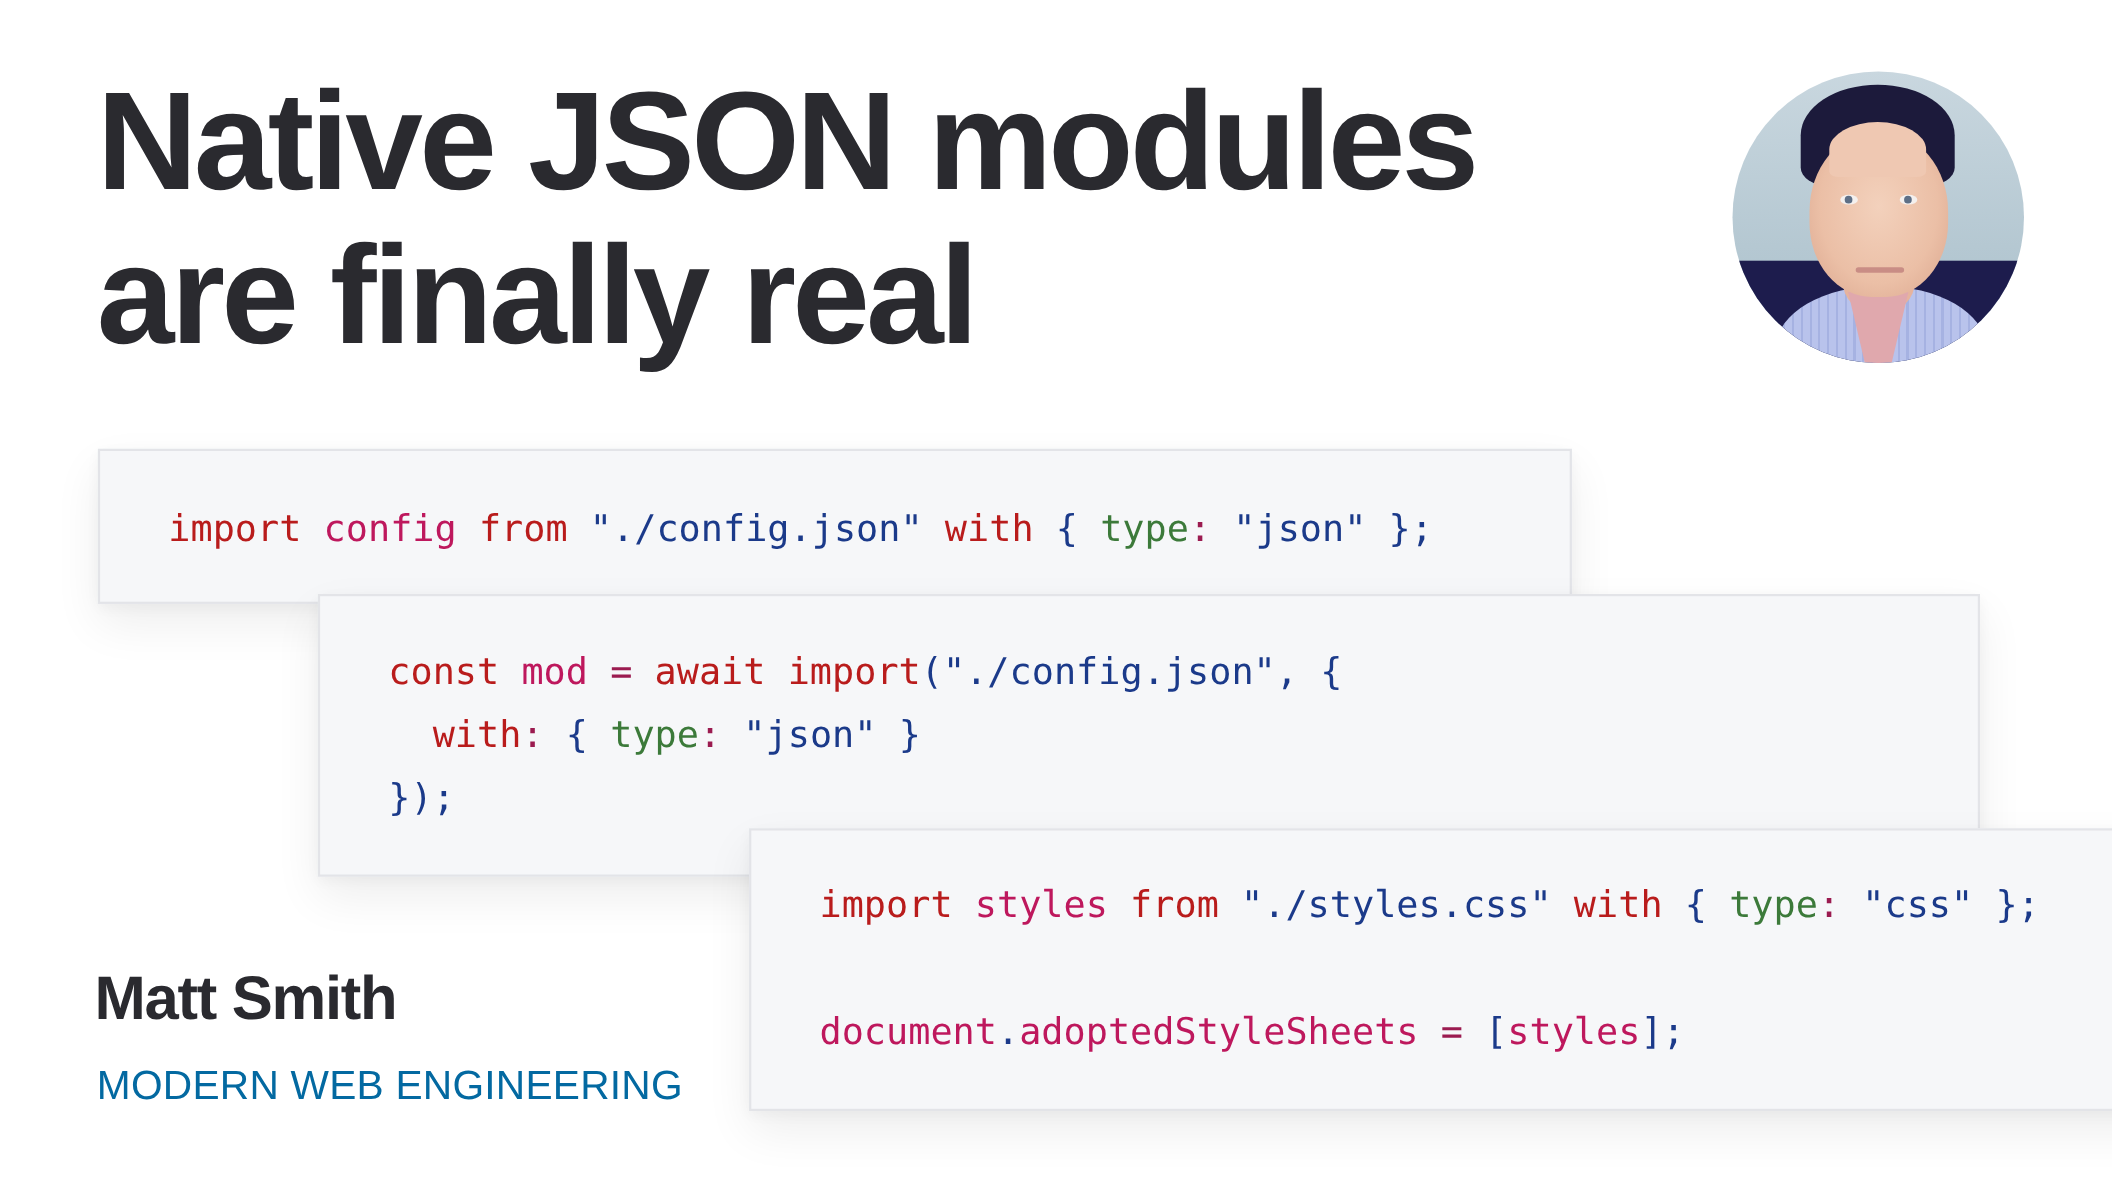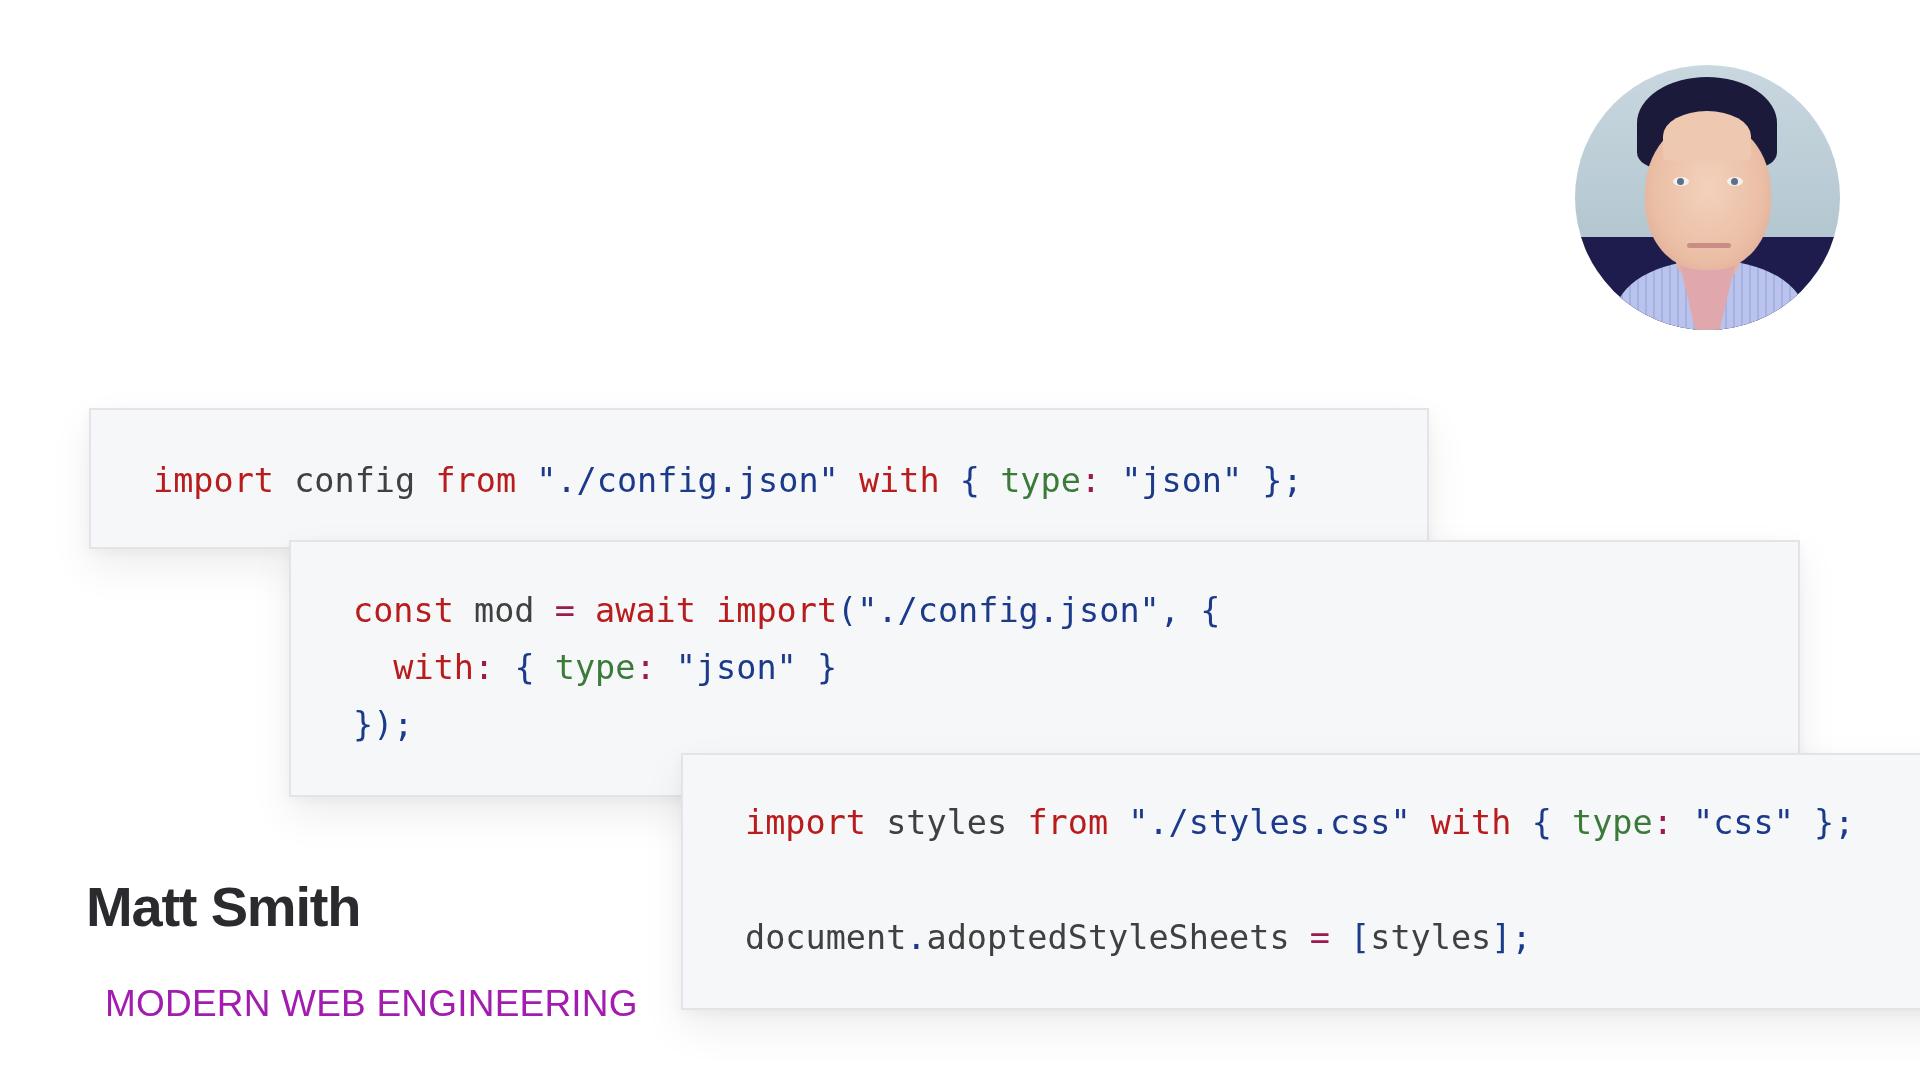--- a/index.html
+++ b/index.html
@@ -132,21 +132,21 @@
     }
     .box1 .l1 { top: 51px; }
     .box2 .l1 { top: 49px; }
     .box2 .l2 { top: 106px; }
     .box2 .l3 { top: 163px; }
     .box3 .l1 { top: 48px; }
     .box3 .l2 { top: 163px; }
 
     .kw { color: #b91c1c; text-align: right; }
     .op { color: #9b1b50; }
-    .id { color: #404040; }
+    .id { color: #be185d; }
     .str { color: #1b3a8a; }
     .pn { color: #1b3a8a; }
     .prop { color: #3c7a3a; margin-top: 27px; }
 
     .author-name {
       position: absolute;
       left: 86px;
       top: 872px;
       margin: 0;
       font-family: "Liberation Sans", sans-serif;
@@ -154,35 +154,39 @@
       font-size: 56px;
       line-height: 70px;
       letter-spacing: -1.2px;
       color: #2a2a2f;
       white-space: nowrap;
     }
     .author-subtitle {
       position: absolute;
       left: 88px;
       top: 965px;
-      margin: 17px;
+      margin: 0;
       font-family: "Liberation Sans", sans-serif;
       font-weight: 400;
       font-size: 37px;
       line-height: 44px;
       letter-spacing: 0.2px;
-      color: #a21caf;
+      color: #0369a1;
       white-space: nowrap;
     }
   </style>
 </head>
 <body>
 
 <div class="slide">
 
+  <h1 class="title">
+    <span>Native JSON modules</span>
+    <span>are finally real</span>
+  </h1>
 
   <div class="avatar" title="Matt Smith portrait">
     <div class="couch"></div>
     <div class="shirt"></div>
     <div class="neck"></div>
     <div class="collar-shadow"></div>
     <div class="hair"></div>
     <div class="face"></div>
     <div class="forehead"></div>
     <div class="eye l"></div>

